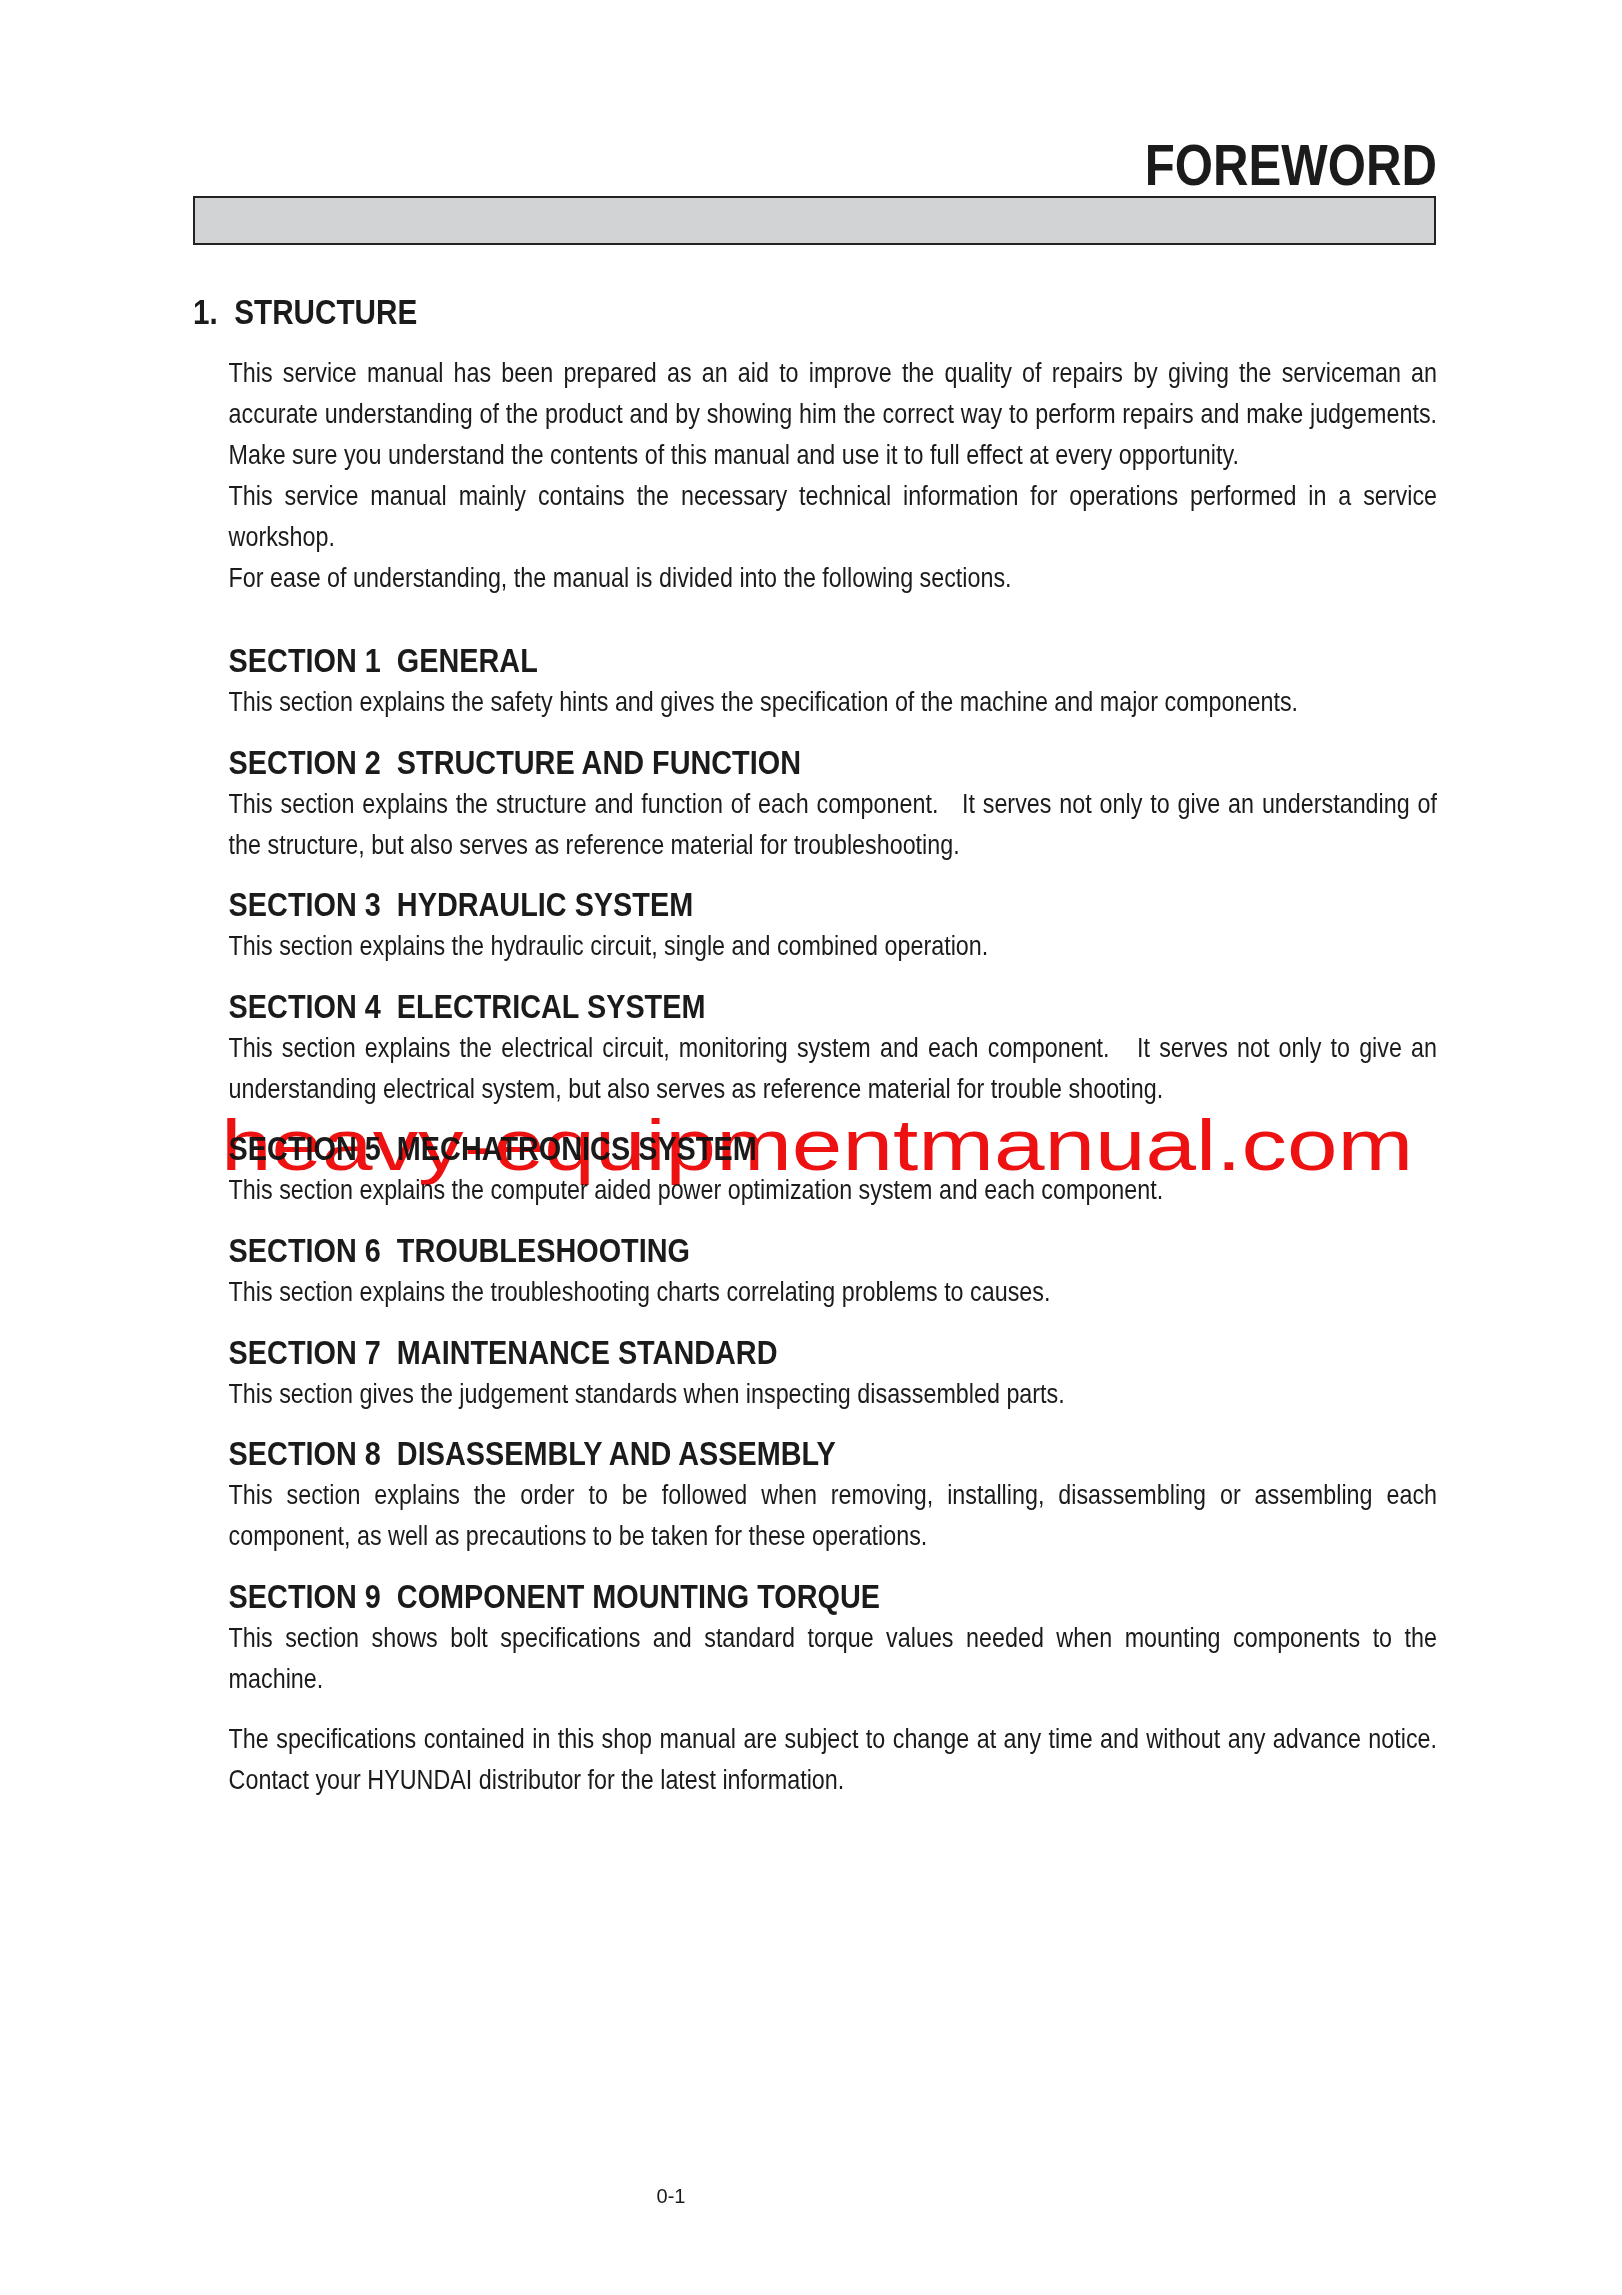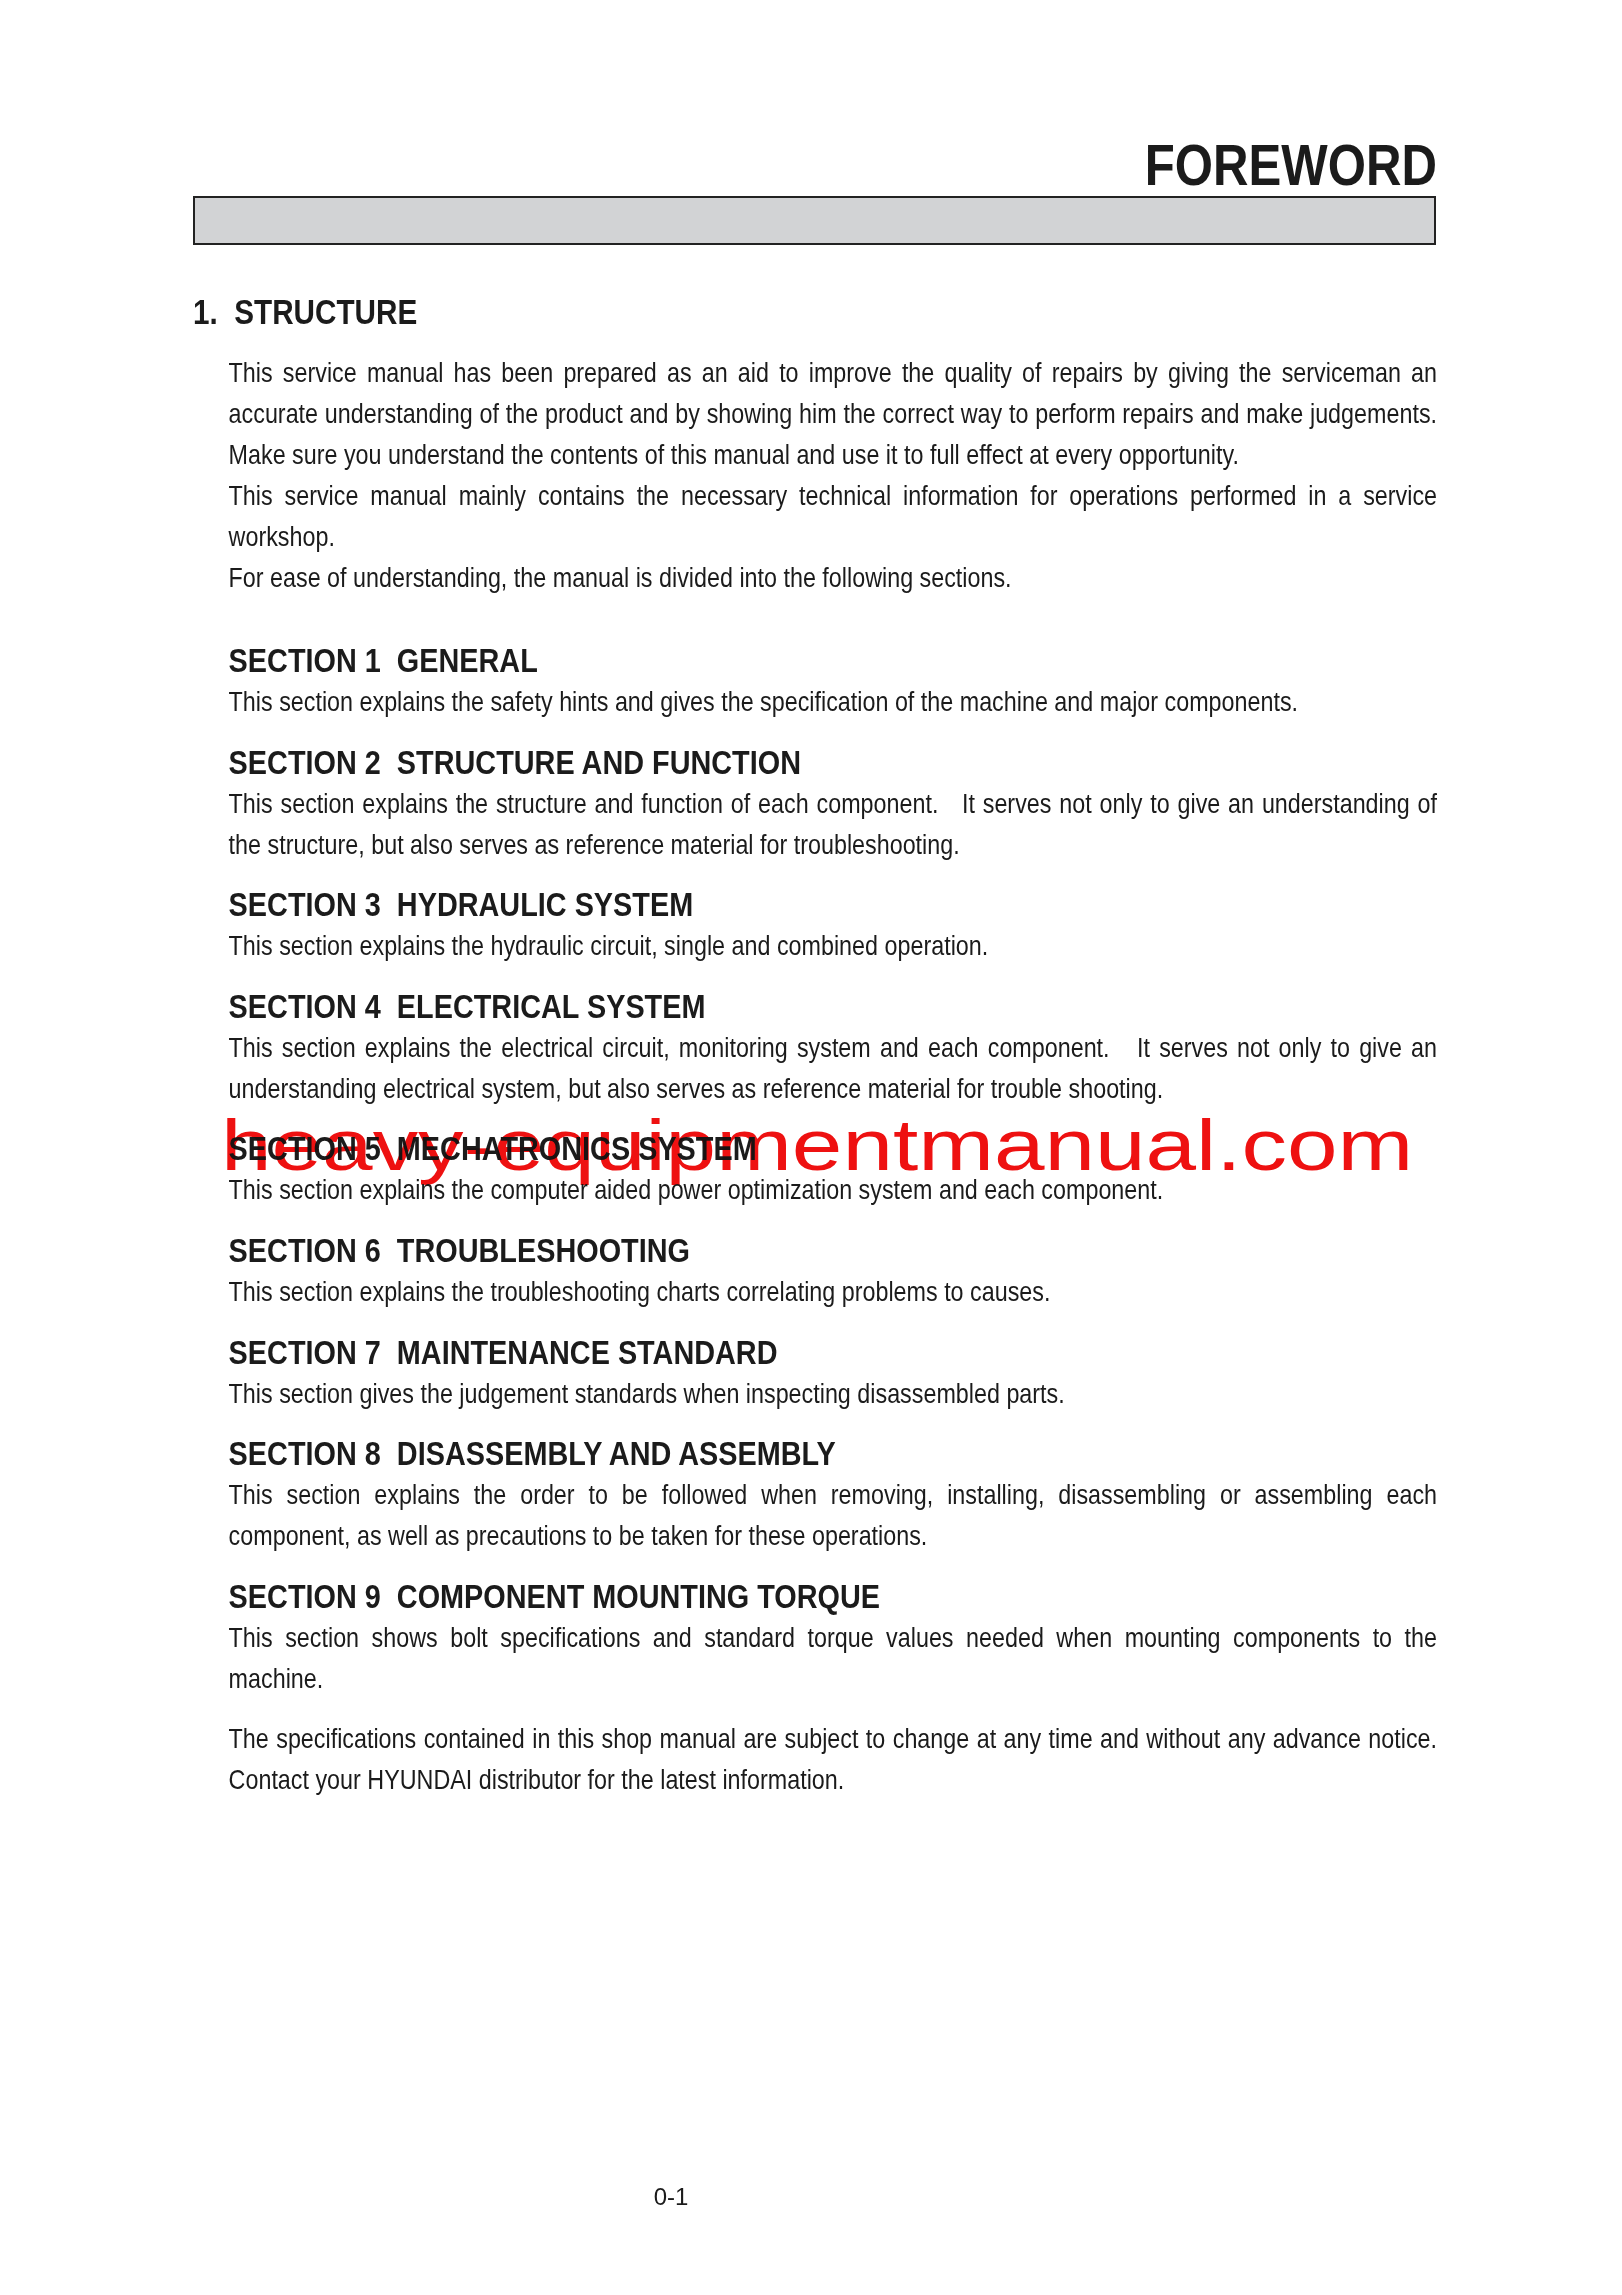--- a/index.html
+++ b/index.html
@@ -104,21 +104,21 @@
     mix-blend-mode: darken;
     z-index: 5;
   }
   
   .page-number {
     position: absolute;
     left: 0;
     top: 2176px;
     width: 1342px;
     text-align: center;
-    font-size: 24px;
+    font-size: 20px;
     line-height: 41px;
   }
 </style>
 </head>
 <body>
 
 <div class="page">
 
   <div class="doc-title">FOREWORD</div>
 

